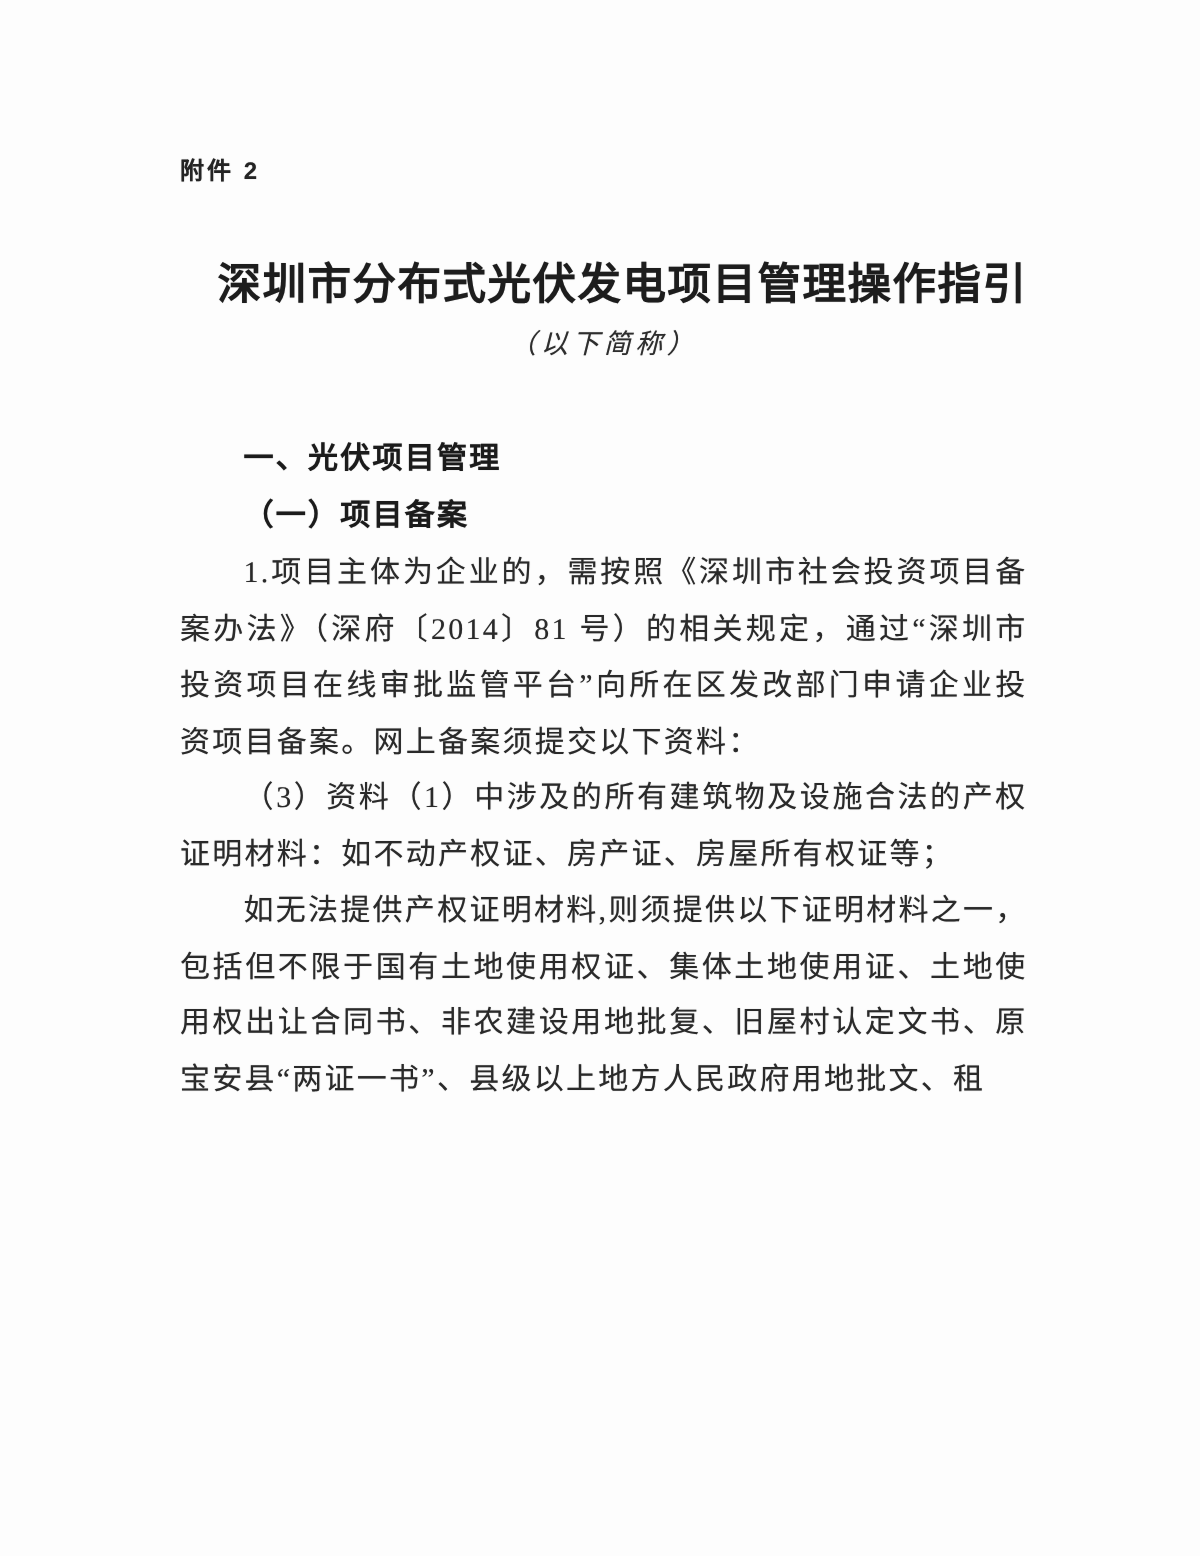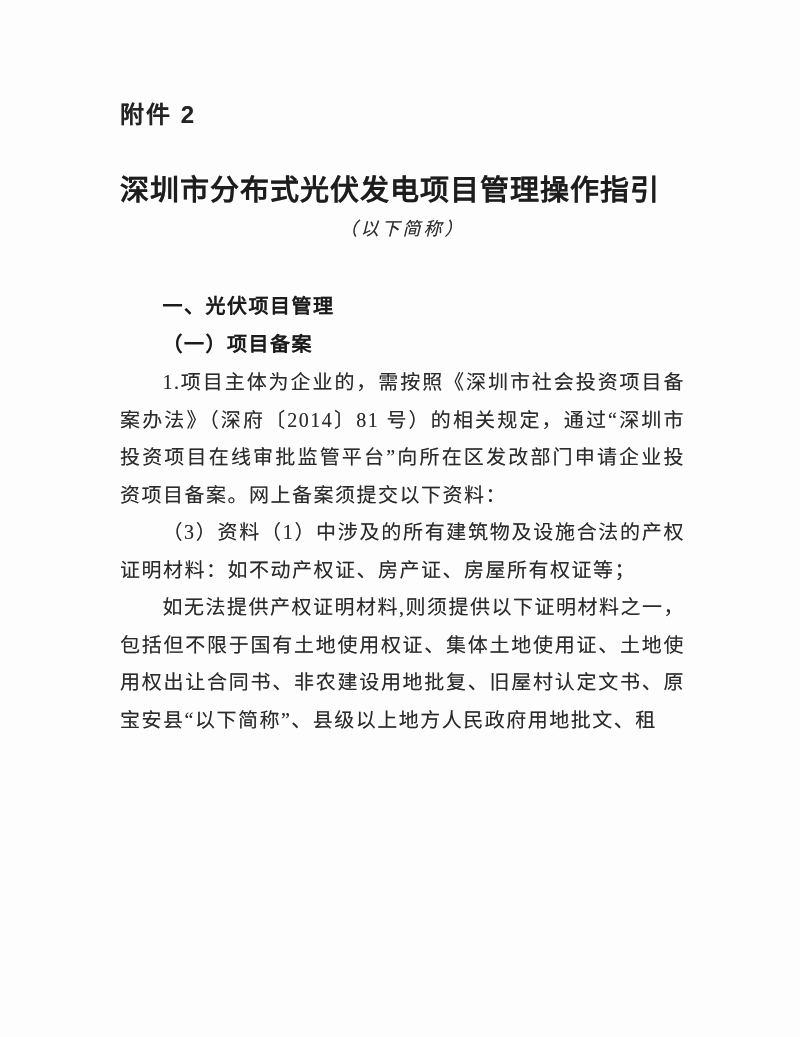--- a/index.html
+++ b/index.html
@@ -17,31 +17,31 @@
     padding: 0 115px 0 120px;
     color: #2a2a2a;
     font-family: "Liberation Serif", "DejaVu Serif", serif;
     text-shadow: 0 0 0.6px rgba(45,45,45,0.45);
   }
   .attachment-label {
     margin: 0;
     padding-top: 100px;
     font-family: "Liberation Sans", "DejaVu Sans", sans-serif;
     font-weight: 600;
-    font-size: 24px;
+    font-size: 16px;
     line-height: 30px;
     letter-spacing: 2px;
     color: #242424;
   }
   .doc-title {
     margin: 40px 0 0 0;
     font-size: 29px;
     font-weight: 700;
     line-height: 40px;
-    text-align: left;
+    text-align: right;
     letter-spacing: 1px;
     color: #1d1d1d;
   }
   .doc-subtitle {
     margin: 4px 0 0 0;
     font-size: 18px;
     font-style: italic;
     line-height: 30px;
     text-align: center;
     letter-spacing: 3px;
@@ -86,15 +86,15 @@
     <h2 class="heading">一、光伏项目管理</h2>
 
     <h3 class="heading">（一）项目备案</h3>
 
     <p class="para">1.项目主体为企业的，需按照《深圳市社会投资项目备案办法》（深府〔2014〕81 号）的相关规定，通过“深圳市投资项目在线审批监管平台”向所在区发改部门申请企业投资项目备案。网上备案须提交以下资料：</p>
 
 
 
     <p class="para">（3）资料（1）中涉及的所有建筑物及设施合法的产权证明材料：如不动产权证、房产证、房屋所有权证等；</p>
 
-    <p class="para">如无法提供产权证明材料,则须提供以下证明材料之一，包括但不限于国有土地使用权证、集体土地使用证、土地使用权出让合同书、非农建设用地批复、旧屋村认定文书、原宝安县“以下简称”、县级以上地方人民政府用地批文、租</p>
+    <p class="para">如无法提供产权证明材料,则须提供以下证明材料之一，包括但不限于国有土地使用权证、集体土地使用证、土地使用权出让合同书、非农建设用地批复、旧屋村认定文书、原宝安县“两证一书”、县级以上地方人民政府用地批文、租</p>
   </div>
 </div>
 
 </body></html>

